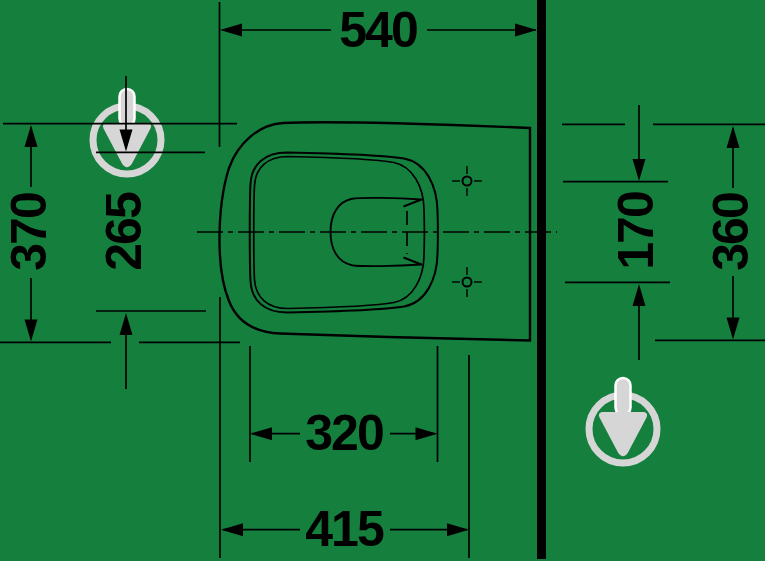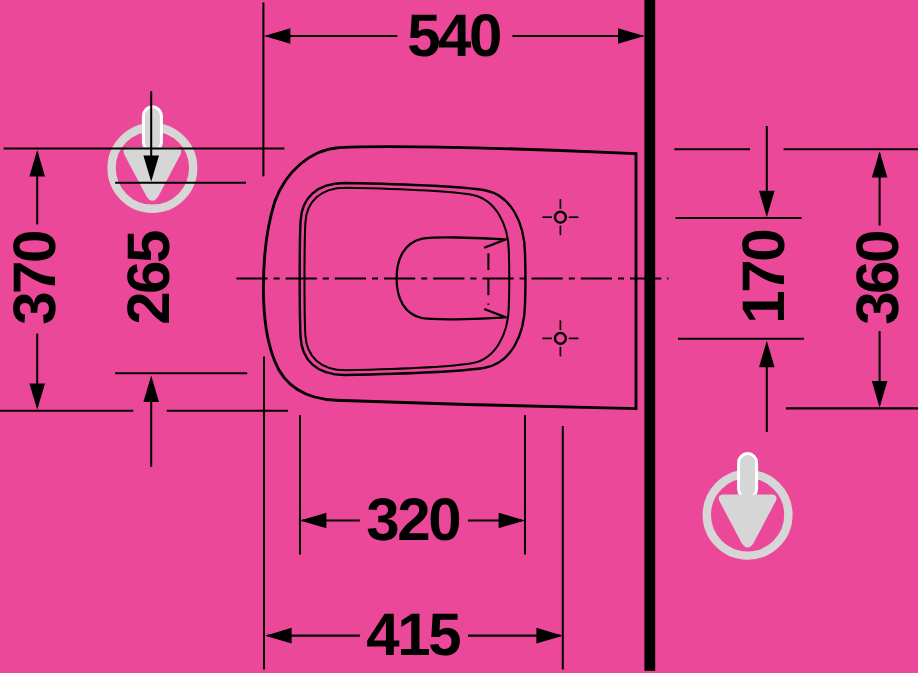--- a/index.html
+++ b/index.html
@@ -1,17 +1,17 @@
 <!DOCTYPE html>
 <html><head>
 <meta charset="utf-8">
 <style>
   html,body{margin:0;padding:0;background:#ffffff;}
   .stage{
-    position:relative;width:765px;height:561px;background:#ec4899;
+    position:relative;width:765px;height:561px;background:#15803d;
     font-family:"Liberation Sans",sans-serif;overflow:hidden;
   }
   svg{display:block;}
   .dim-text{
     font-family:"Liberation Sans",sans-serif;
     font-weight:bold;
     font-size:50px;
     letter-spacing:-2px;
     fill:#000000;
   }

